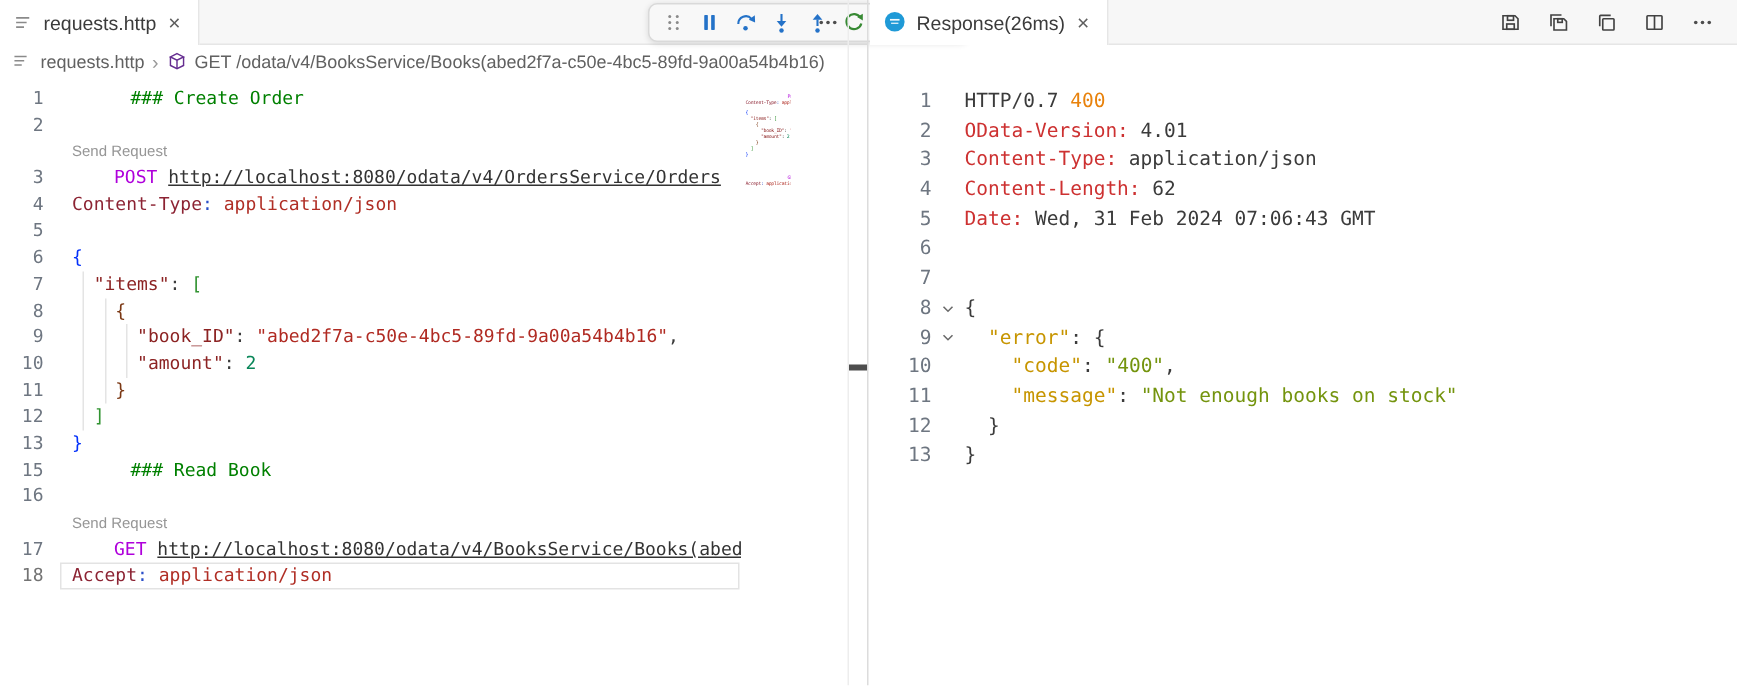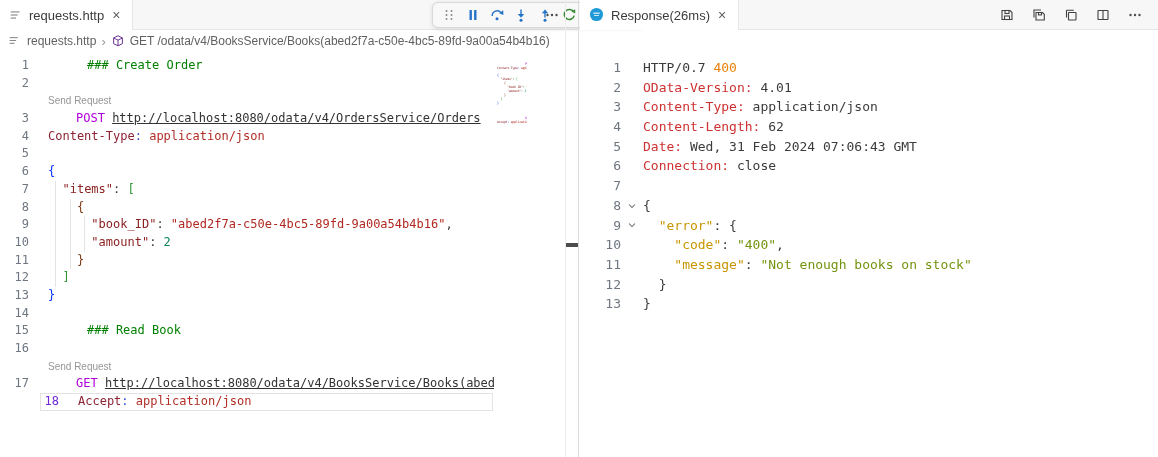--- a/index.html
+++ b/index.html
@@ -45,21 +45,21 @@
   .editor-rows { position:absolute; overflow:hidden; }
   #left-rows  { left:0; top:57px; width:494px; height:356px; }
   #right-rows { left:0; top:58px; width:578px; height:399px; }
   .row { position:relative; display:flex; white-space:pre;
          font-family:"DejaVu Sans Mono", monospace; }
   #left-rows  .row { height:17.7px; line-height:17.7px; font-size:12px; }
   #right-rows .row { height:19.7px; line-height:19.7px; font-size:13px; }
   .ln { flex:none; text-align:right; color:#6e7681; }
   #left-rows  .ln { width:29px; }
   #right-rows .ln { width:41px; }
-  .ln.active { color:#6d28d9;margin-left:30px; }
+  .ln.active { color:#737373; }
   .fold { flex:none; width:22px; display:flex; align-items:center; justify-content:center; }
   #left-rows .code { margin-left:19px; }
   .codelens { font-family:"Liberation Sans", sans-serif; font-size:10px; color:#969696; cursor:pointer; }
   .row.current::before { content:""; position:absolute; left:40px; right:1px; top:0; bottom:0;
                          border:1px solid #e3e3e3; pointer-events:none; }
 
   .indent-guide { position:absolute; width:1px; background:#e4e4e4; }
 
   
   .tk-comment { color:#008000;margin-left:39px; }
@@ -234,21 +234,20 @@
         <div class="row"><span class="ln">4</span><span class="code"><span class="tk-hname">Content-Type</span><span class="tk-colon">:</span><span class="tk-hval"> application/json</span></span></div>
         <div class="row"><span class="ln">5</span><span class="code"></span></div>
         <div class="row"><span class="ln">6</span><span class="code"><span class="tk-b1">{</span></span></div>
         <div class="row"><span class="ln">7</span><span class="code"><span class="tk-plain">  </span><span class="tk-key">"items"</span><span class="tk-plain">: </span><span class="tk-b2">[</span></span></div>
         <div class="row"><span class="ln">8</span><span class="code"><span class="tk-plain">    </span><span class="tk-b3">{</span></span></div>
         <div class="row"><span class="ln">9</span><span class="code"><span class="tk-plain">      </span><span class="tk-key">"book_ID"</span><span class="tk-plain">: </span><span class="tk-str">"abed2f7a-c50e-4bc5-89fd-9a00a54b4b16"</span><span class="tk-plain">,</span></span></div>
         <div class="row"><span class="ln">10</span><span class="code"><span class="tk-plain">      </span><span class="tk-key">"amount"</span><span class="tk-plain">: </span><span class="tk-num">2</span></span></div>
         <div class="row"><span class="ln">11</span><span class="code"><span class="tk-plain">    </span><span class="tk-b3">}</span></span></div>
         <div class="row"><span class="ln">12</span><span class="code"><span class="tk-plain">  </span><span class="tk-b2">]</span></span></div>
         <div class="row"><span class="ln">13</span><span class="code"><span class="tk-b1">}</span></span></div>
-        <div class="row"><span class="ln">14</span><span class="code"></span></div>
         <div class="row"><span class="ln">15</span><span class="code"><span class="tk-comment">### Read Book</span></span></div>
         <div class="row"><span class="ln">16</span><span class="code"></span></div>
         <div class="row"><span class="ln"></span><span class="code"><span class="codelens">Send Request</span></span></div>
         <div class="row"><span class="ln">17</span><span class="code"><span class="tk-kw">GET </span><span class="tk-url">http://localhost:8080/odata/v4/BooksService/Books(abed2f7a-c50e-4bc5-89fd-9a00a54b4b16)</span></span></div>
         <div class="row current"><span class="ln active">18</span><span class="code"><span class="tk-hname">Accept</span><span class="tk-colon">:</span><span class="tk-hval"> application/json</span></span></div>
       </div>
 
     <div id="minimap">
         <div class="row"><span class="tk-comment">### Create Order</span></div>
         <div class="row"></div>
@@ -338,21 +337,21 @@
           </div>
       </div>
     </div>
 
     <div class="editor-rows" id="right-rows">
         <div class="row"><span class="ln">1</span><span class="fold"></span><span class="code"><span class="tk-plain">HTTP/0.7 </span><span class="tk-status">400</span></span></div>
         <div class="row"><span class="ln">2</span><span class="fold"></span><span class="code"><span class="tk-rh">OData-Version:</span><span class="tk-plain"> 4.01</span></span></div>
         <div class="row"><span class="ln">3</span><span class="fold"></span><span class="code"><span class="tk-rh">Content-Type:</span><span class="tk-plain"> application/json</span></span></div>
         <div class="row"><span class="ln">4</span><span class="fold"></span><span class="code"><span class="tk-rh">Content-Length:</span><span class="tk-plain"> 62</span></span></div>
         <div class="row"><span class="ln">5</span><span class="fold"></span><span class="code"><span class="tk-rh">Date:</span><span class="tk-plain"> Wed, 31 Feb 2024 07:06:43 GMT</span></span></div>
-        <div class="row"><span class="ln">6</span><span class="fold"></span><span class="code"><span class="tk-rh">Connection:</span><span class="tk-plain"> close</span></span></div>
+        <div class="row"><span class="ln">6</span><span class="fold"></span></div>
         <div class="row"><span class="ln">7</span><span class="fold"></span><span class="code"></span></div>
         <div class="row"><span class="ln">8</span><span class="fold"><svg viewBox="0 0 16 16" width="12" height="12">
               <polyline points="4,6 8,10 12,6" fill="none" stroke="#6a6a6a" stroke-width="1.4"></polyline>
             </svg></span><span class="code"><span class="tk-plain">{</span></span></div>
         <div class="row"><span class="ln">9</span><span class="fold"><svg viewBox="0 0 16 16" width="12" height="12">
               <polyline points="4,6 8,10 12,6" fill="none" stroke="#6a6a6a" stroke-width="1.4"></polyline>
             </svg></span><span class="code"><span class="tk-plain">  </span><span class="tk-gkey">"error"</span><span class="tk-plain">: {</span></span></div>
         <div class="row"><span class="ln">10</span><span class="fold"></span><span class="code"><span class="tk-plain">    </span><span class="tk-gkey">"code"</span><span class="tk-plain">: </span><span class="tk-gstr">"400"</span><span class="tk-plain">,</span></span></div>
         <div class="row"><span class="ln">11</span><span class="fold"></span><span class="code"><span class="tk-plain">    </span><span class="tk-gkey">"message"</span><span class="tk-plain">: </span><span class="tk-gstr">"Not enough books on stock"</span></span></div>
         <div class="row"><span class="ln">12</span><span class="fold"></span><span class="code"><span class="tk-plain">  }</span></span></div>

